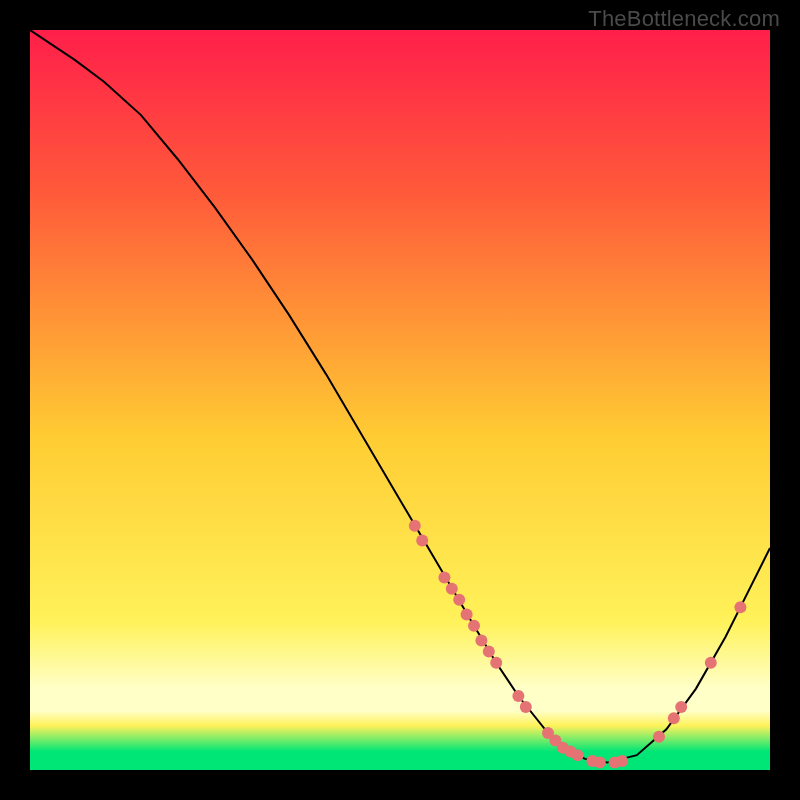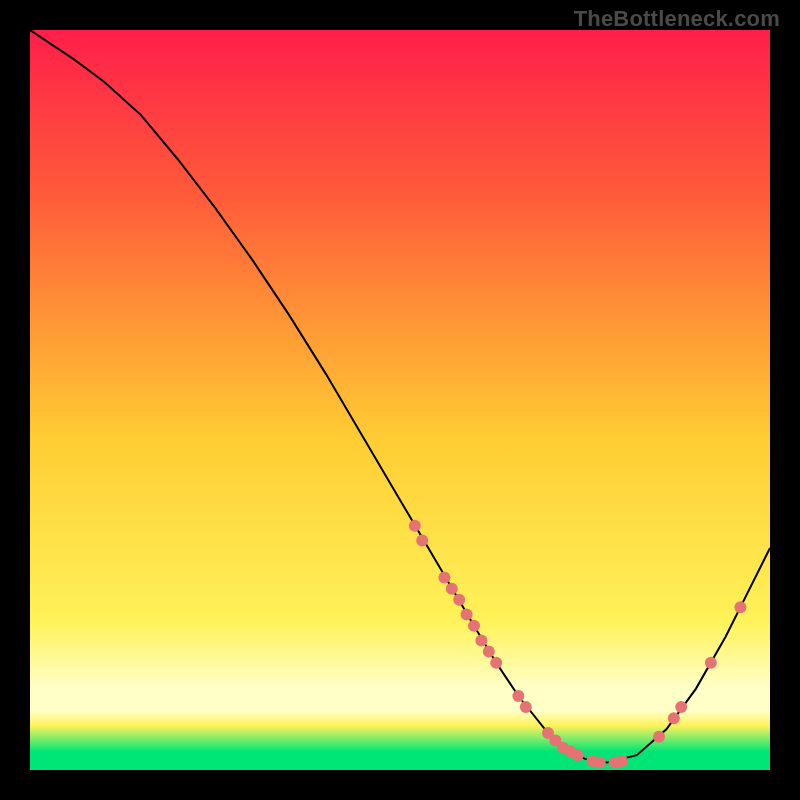--- a/index.html
+++ b/index.html
@@ -15,21 +15,21 @@
     position: relative;
     width: 800px;
     height: 800px;
   }
   .watermark {
     position: absolute;
     top: 6px;
     right: 20px;
     color: #4a4a4a;
     font-size: 22px;
-    font-weight: 700;
+    font-weight: 400;
     letter-spacing: 0.2px;
     z-index: 5;
   }
   svg.plot {
     position: absolute;
     left: 30px;
     top: 30px;
     width: 740px;
     height: 740px;
   }

